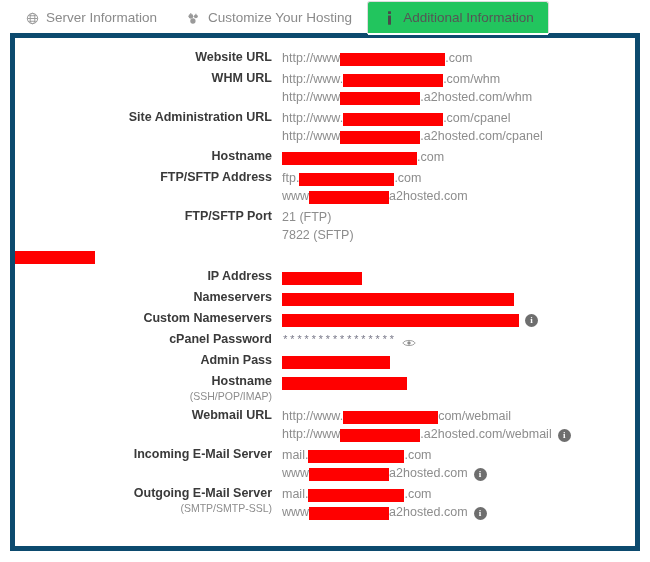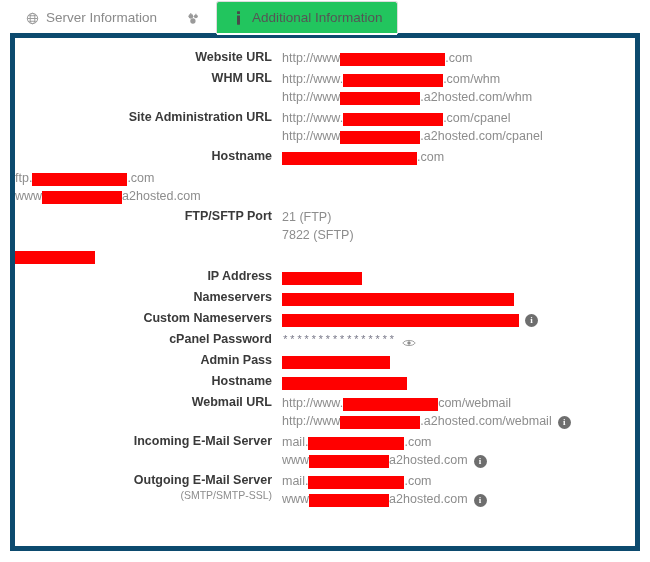--- a/index.html
+++ b/index.html
@@ -199,20 +199,21 @@
       <div class="tab">
         <span class="tab-icon">
           <svg width="14" height="13" viewBox="0 0 18 16" fill="currentColor">
             <circle cx="5" cy="5.2" r="3.1"></circle>
             <circle cx="11.4" cy="5.2" r="2.5"></circle>
             <circle cx="7.6" cy="11.2" r="3.4"></circle>
             <rect x="4.2" y="1.1" width="1.5" height="1.6" transform="rotate(-35 5 2)"></rect>
             <rect x="10.8" y="1.8" width="1.3" height="1.4" transform="rotate(35 11.4 2.5)"></rect>
           </svg>
         </span>
+        <span class="tab-label">Customize Your Hosting</span>
       </div>
       <div class="tab active">
         <span class="tab-icon">
           <svg width="9" height="14" viewBox="0 0 9 14" fill="currentColor">
             <rect x="3" y="0.2" width="3" height="2.7" rx="0.4"></rect>
             <rect x="3" y="4.4" width="3" height="9.3" rx="0.4"></rect>
           </svg>
         </span>
         <span class="tab-label">Additional Information</span>
       </div>
@@ -271,20 +272,23 @@
             <div class="label-main">Hostname</div>
           </div>
           <div class="value-cell">
             <div class="value-line">
               <span class="redact" style="width: 135px;"></span>
               <span class="txt">.com</span>
             </div>
           </div>
         </div>
         <div class="row">
+          <div class="label-cell">
+            <div class="label-main">FTP/SFTP Address</div>
+          </div>
           <div class="value-cell">
             <div class="value-line">
               <span class="txt">ftp.</span>
               <span class="redact" style="width: 95px;"></span>
               <span class="txt">.com</span>
             </div>
             <div class="value-line">
               <span class="txt">www</span>
               <span class="redact" style="width: 80px;"></span>
               <span class="txt">a2hosted.com</span>
@@ -364,20 +368,21 @@
           </div>
           <div class="value-cell">
             <div class="value-line">
               <span class="redact" style="width: 108px;"></span>
             </div>
           </div>
         </div>
         <div class="row">
           <div class="label-cell">
             <div class="label-main">Hostname</div>
+            <div class="label-sub">(SSH/POP/IMAP)</div>
           </div>
           <div class="value-cell">
             <div class="value-line">
               <span class="redact" style="width: 125px;"></span>
             </div>
           </div>
         </div>
         <div class="row">
           <div class="label-cell">
             <div class="label-main">Webmail URL</div>

